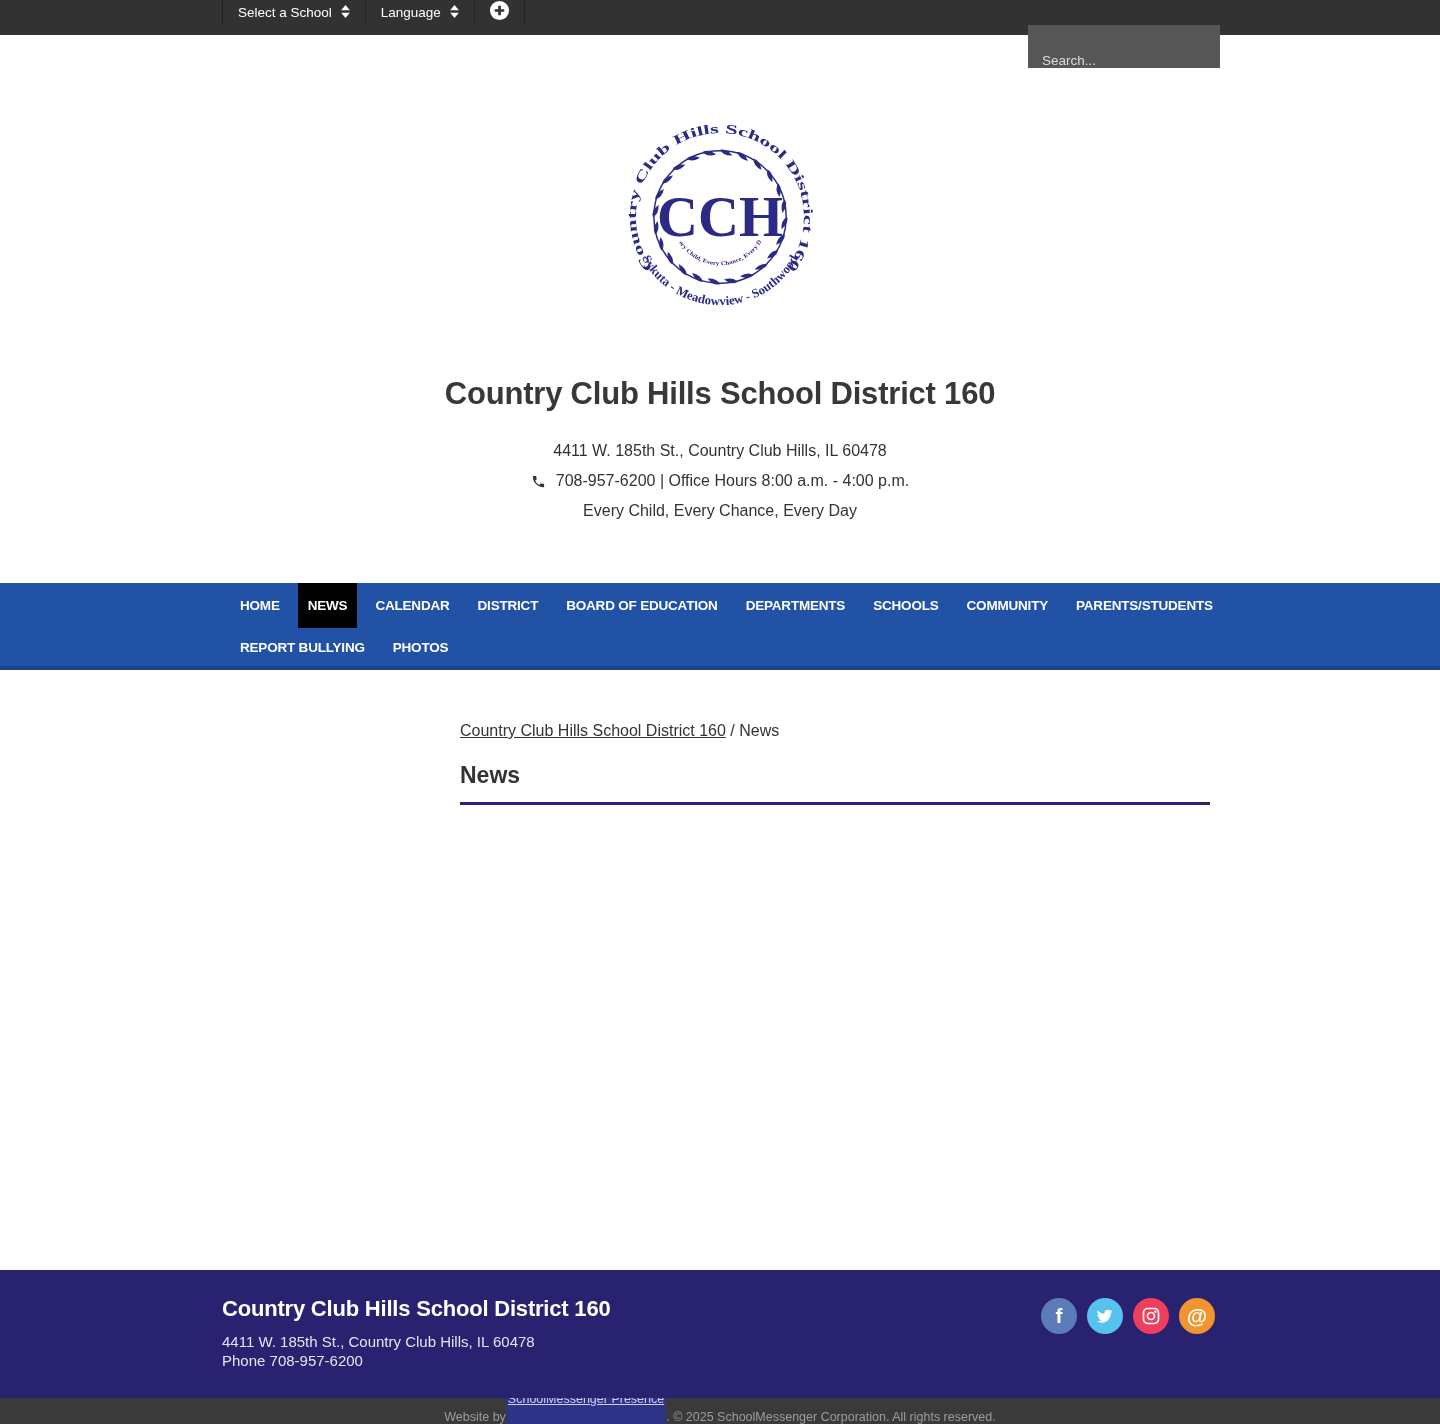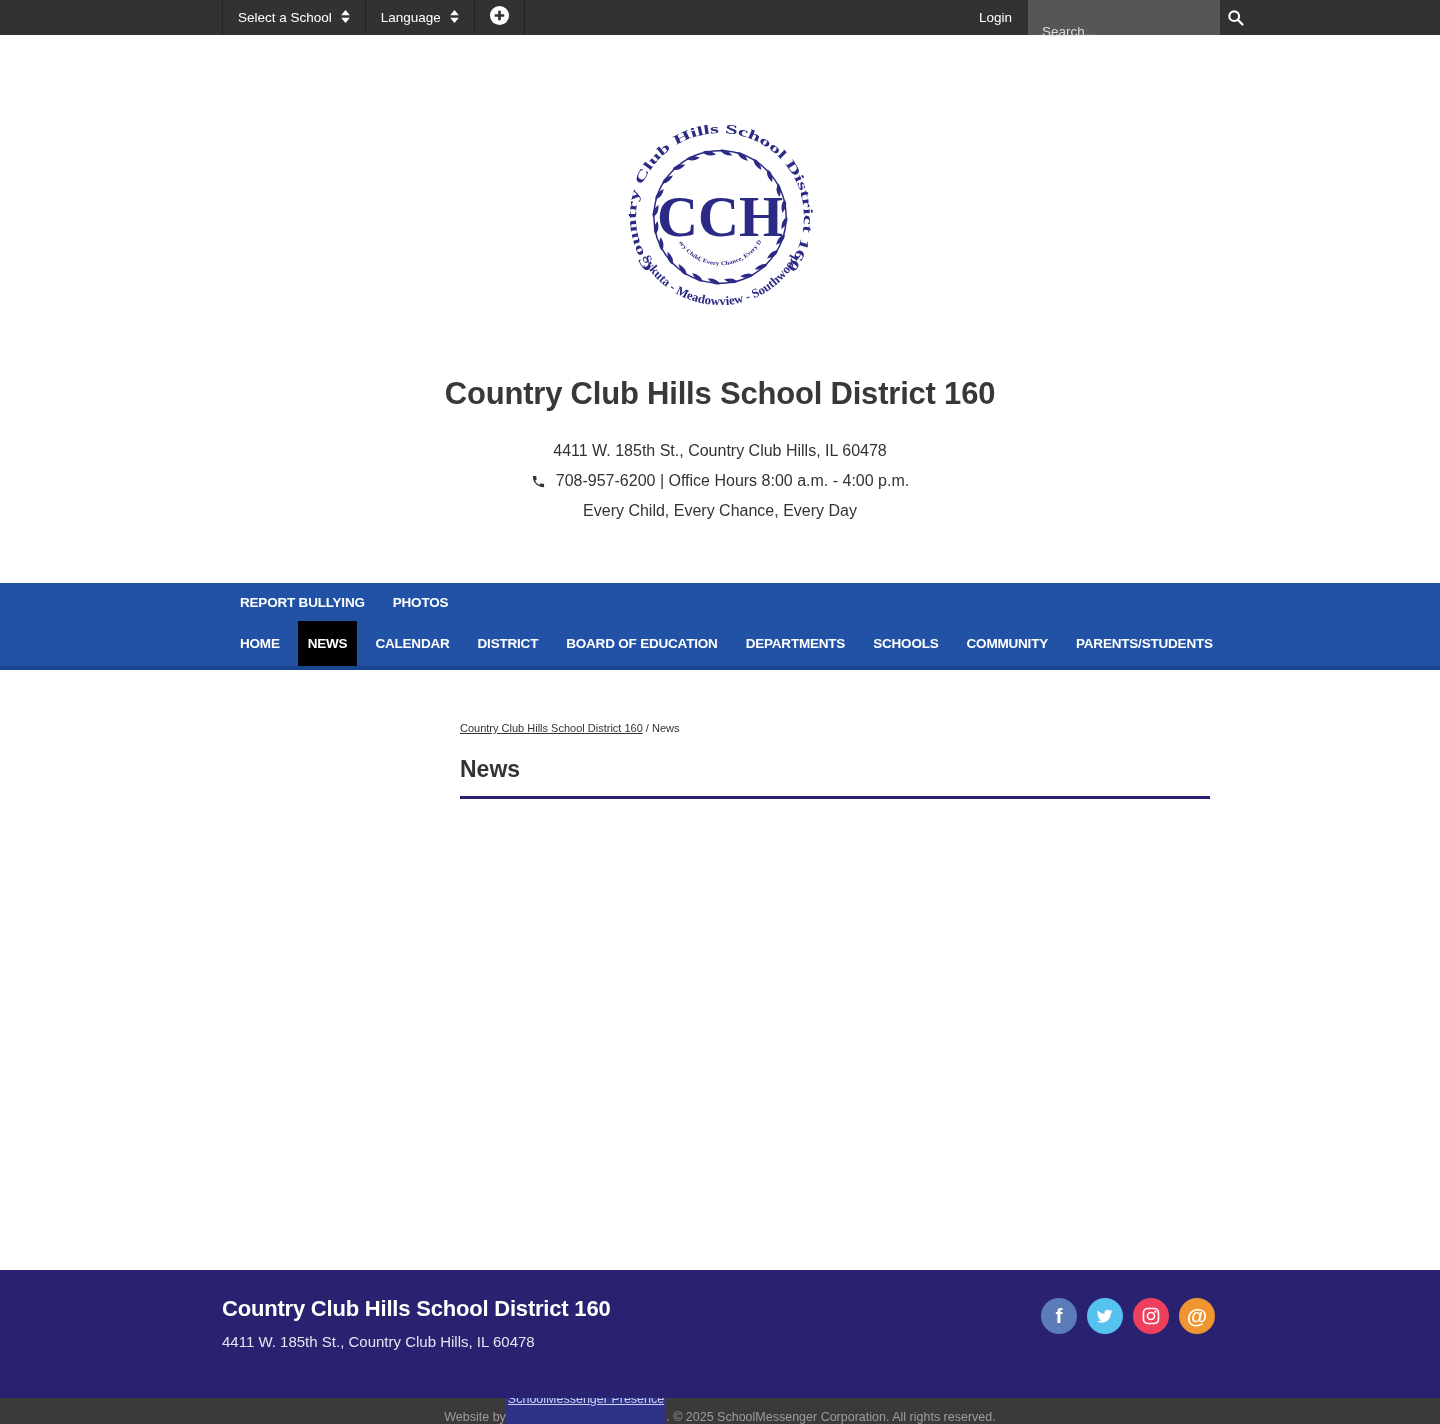--- a/index.html
+++ b/index.html
@@ -1,19 +1,19 @@
 <!DOCTYPE html>
 <html><head>
 <meta charset="utf-8">
 <style>
   * { margin:0; padding:0; box-sizing:border-box; }
   html,body { width:1440px; height:1424px; background:#fff; font-family:"Liberation Sans", sans-serif; overflow:hidden; }
 
   
-  .topbar { height:35px; background:#323232; display:flex; align-items:stretch; }
+  .topbar { height:35px; background:#323232; display:flex; align-items:stretch;flex-direction:column; }
   .topbar-left { display:flex; align-items:stretch; margin-left:222px; }
   .tb-seg { display:flex; align-items:center; padding:0 15px; color:#fff; font-size:13.5px; cursor:pointer; border-right:1px solid #232323; }
   .tb-seg:first-child { border-left:1px solid #232323; }
   .sort-arrows { margin-left:9px; display:inline-block; }
   .tb-plus { display:flex; align-items:center; padding:0 14px; border-right:1px solid #232323; cursor:pointer; }
   .topbar-right { display:flex; align-items:stretch; margin-left:auto; margin-right:220px; }
   .tb-login { display:flex; align-items:center; color:#ffffff; font-size:13.5px; padding:0 16px; cursor:pointer; }
   .tb-search { width:192px; background:#565656; display:flex; align-items:center; }
   .tb-search input { flex:1; background:transparent; border:none; outline:none; color:#e3e3e3; font-size:13.5px; padding:0 8px 0 14px; font-family:"Liberation Sans", sans-serif;margin-top:28px; }
   .tb-search input::placeholder { color:#dcdcdc; opacity:1; }
@@ -32,21 +32,21 @@
   .nav-inner { width:980px; margin-left:230px; }
   .nav-row { display:flex; align-items:stretch; }
   .nav-row1 { height:45px; }
   .nav-row2 { height:38px; }
   .nav-item { display:flex; align-items:center; padding:0 10px; margin-right:8px; color:#fff; font-size:13.5px; font-weight:bold; letter-spacing:-0.2px; cursor:pointer; white-space:nowrap; }
   .nav-item.active { background:#000; }
 
   
   .main { height:600px; background:#fff; }
   .content { width:750px; margin-left:460px; padding-top:52px; }
-  .breadcrumb { font-size:11px; color:#333; }
+  .breadcrumb { font-size:16px; color:#333; }
   .breadcrumb a { color:#333; text-decoration:underline; cursor:pointer; }
   .page-title { margin-top:22px; font-size:23px; font-weight:bold; color:#333; padding-bottom:13px; border-bottom:3px solid #282270; }
   .page-body { margin-top:30px; font-size:15.5px; color:#333; line-height:1.32; padding-left:8px; }
 
   
   .footer { height:128px; background:#282270; position:relative; color:#fff; }
   .footer-info { margin-left:222px; padding-top:26px; }
   .footer-title { font-size:22px; font-weight:bold; letter-spacing:-0.2px; }
   .footer-address { margin-top:11px; font-size:15px; color:rgba(255,255,255,0.88); line-height:1.25; }
   .footer-social { position:absolute; top:28px; right:225px; display:flex; gap:10px; }
@@ -168,53 +168,54 @@
           <path fill="#333" d="M6.6 10.8c1.4 2.8 3.8 5.2 6.6 6.6l2.2-2.2c.3-.3.7-.4 1-.2 1.1.4 2.3.6 3.6.6.6 0 1 .4 1 1V20c0 .6-.4 1-1 1C10.6 21 3 13.4 3 4c0-.6.4-1 1-1h3.5c.6 0 1 .4 1 1 0 1.2.2 2.4.6 3.6.1.3 0 .7-.2 1l-2.3 2.2z"></path>
         </svg>
     </span>
     <span>708-957-6200 | Office Hours 8:00 a.m. - 4:00 p.m.</span>
   </div>
   <div class="site-tagline">Every Child, Every Chance, Every Day</div>
 </div>
 
 <div class="navbar">
   <div class="nav-inner">
-    <div class="nav-row nav-row2">
-      <div class="nav-item">REPORT BULLYING</div>
-      <div class="nav-item">PHOTOS</div>
-    </div>
     <div class="nav-row nav-row1">
       <div class="nav-item">HOME</div>
       <div class="nav-item active">NEWS</div>
       <div class="nav-item">CALENDAR</div>
       <div class="nav-item">DISTRICT</div>
       <div class="nav-item">BOARD OF EDUCATION</div>
       <div class="nav-item">DEPARTMENTS</div>
       <div class="nav-item">SCHOOLS</div>
       <div class="nav-item">COMMUNITY</div>
       <div class="nav-item">PARENTS/STUDENTS</div>
     </div>
+    <div class="nav-row nav-row2">
+      <div class="nav-item">REPORT BULLYING</div>
+      <div class="nav-item">PHOTOS</div>
+    </div>
   </div>
 </div>
 
 <div class="main">
   <div class="content">
     <div class="breadcrumb">
       <a>Country Club Hills School District 160</a>
       <span> / </span><span>News</span>
     </div>
     <div class="page-title">News</div>
   </div>
 </div>
 
 <div class="footer">
   <div class="footer-info">
     <div class="footer-title">Country Club Hills School District 160</div>
     <div class="footer-address">
       <div>4411 W. 185th St., Country Club Hills, IL 60478</div>
+      <div>Phone 708-957-6200</div>
     </div>
   </div>
   <div class="footer-social">
     <div class="soc soc-fb">
         <span>f</span>
       </div>
     <div class="soc soc-tw">
       <svg width="20" height="20" viewBox="0 0 32 32">
           <path fill="#fff" d="M28 8.5c-.9.4-1.9.7-2.9.8 1-.6 1.8-1.6 2.2-2.8-1 .6-2.1 1-3.3 1.2-1-1-2.3-1.6-3.8-1.6-2.9 0-5.2 2.3-5.2 5.2 0 .4 0 .8.1 1.2-4.3-.2-8.1-2.3-10.7-5.4-.4.8-.7 1.7-.7 2.6 0 1.8.9 3.4 2.3 4.3-.8 0-1.6-.3-2.3-.6v.1c0 2.5 1.8 4.6 4.2 5.1-.4.1-.9.2-1.4.2-.3 0-.7 0-1-.1.7 2.1 2.6 3.6 4.9 3.6-1.8 1.4-4 2.2-6.5 2.2h-1.2c2.3 1.5 5 2.3 7.9 2.3 9.5 0 14.7-7.9 14.7-14.7v-.7c1-.7 1.9-1.6 2.7-2.9z"></path>
         </svg>

